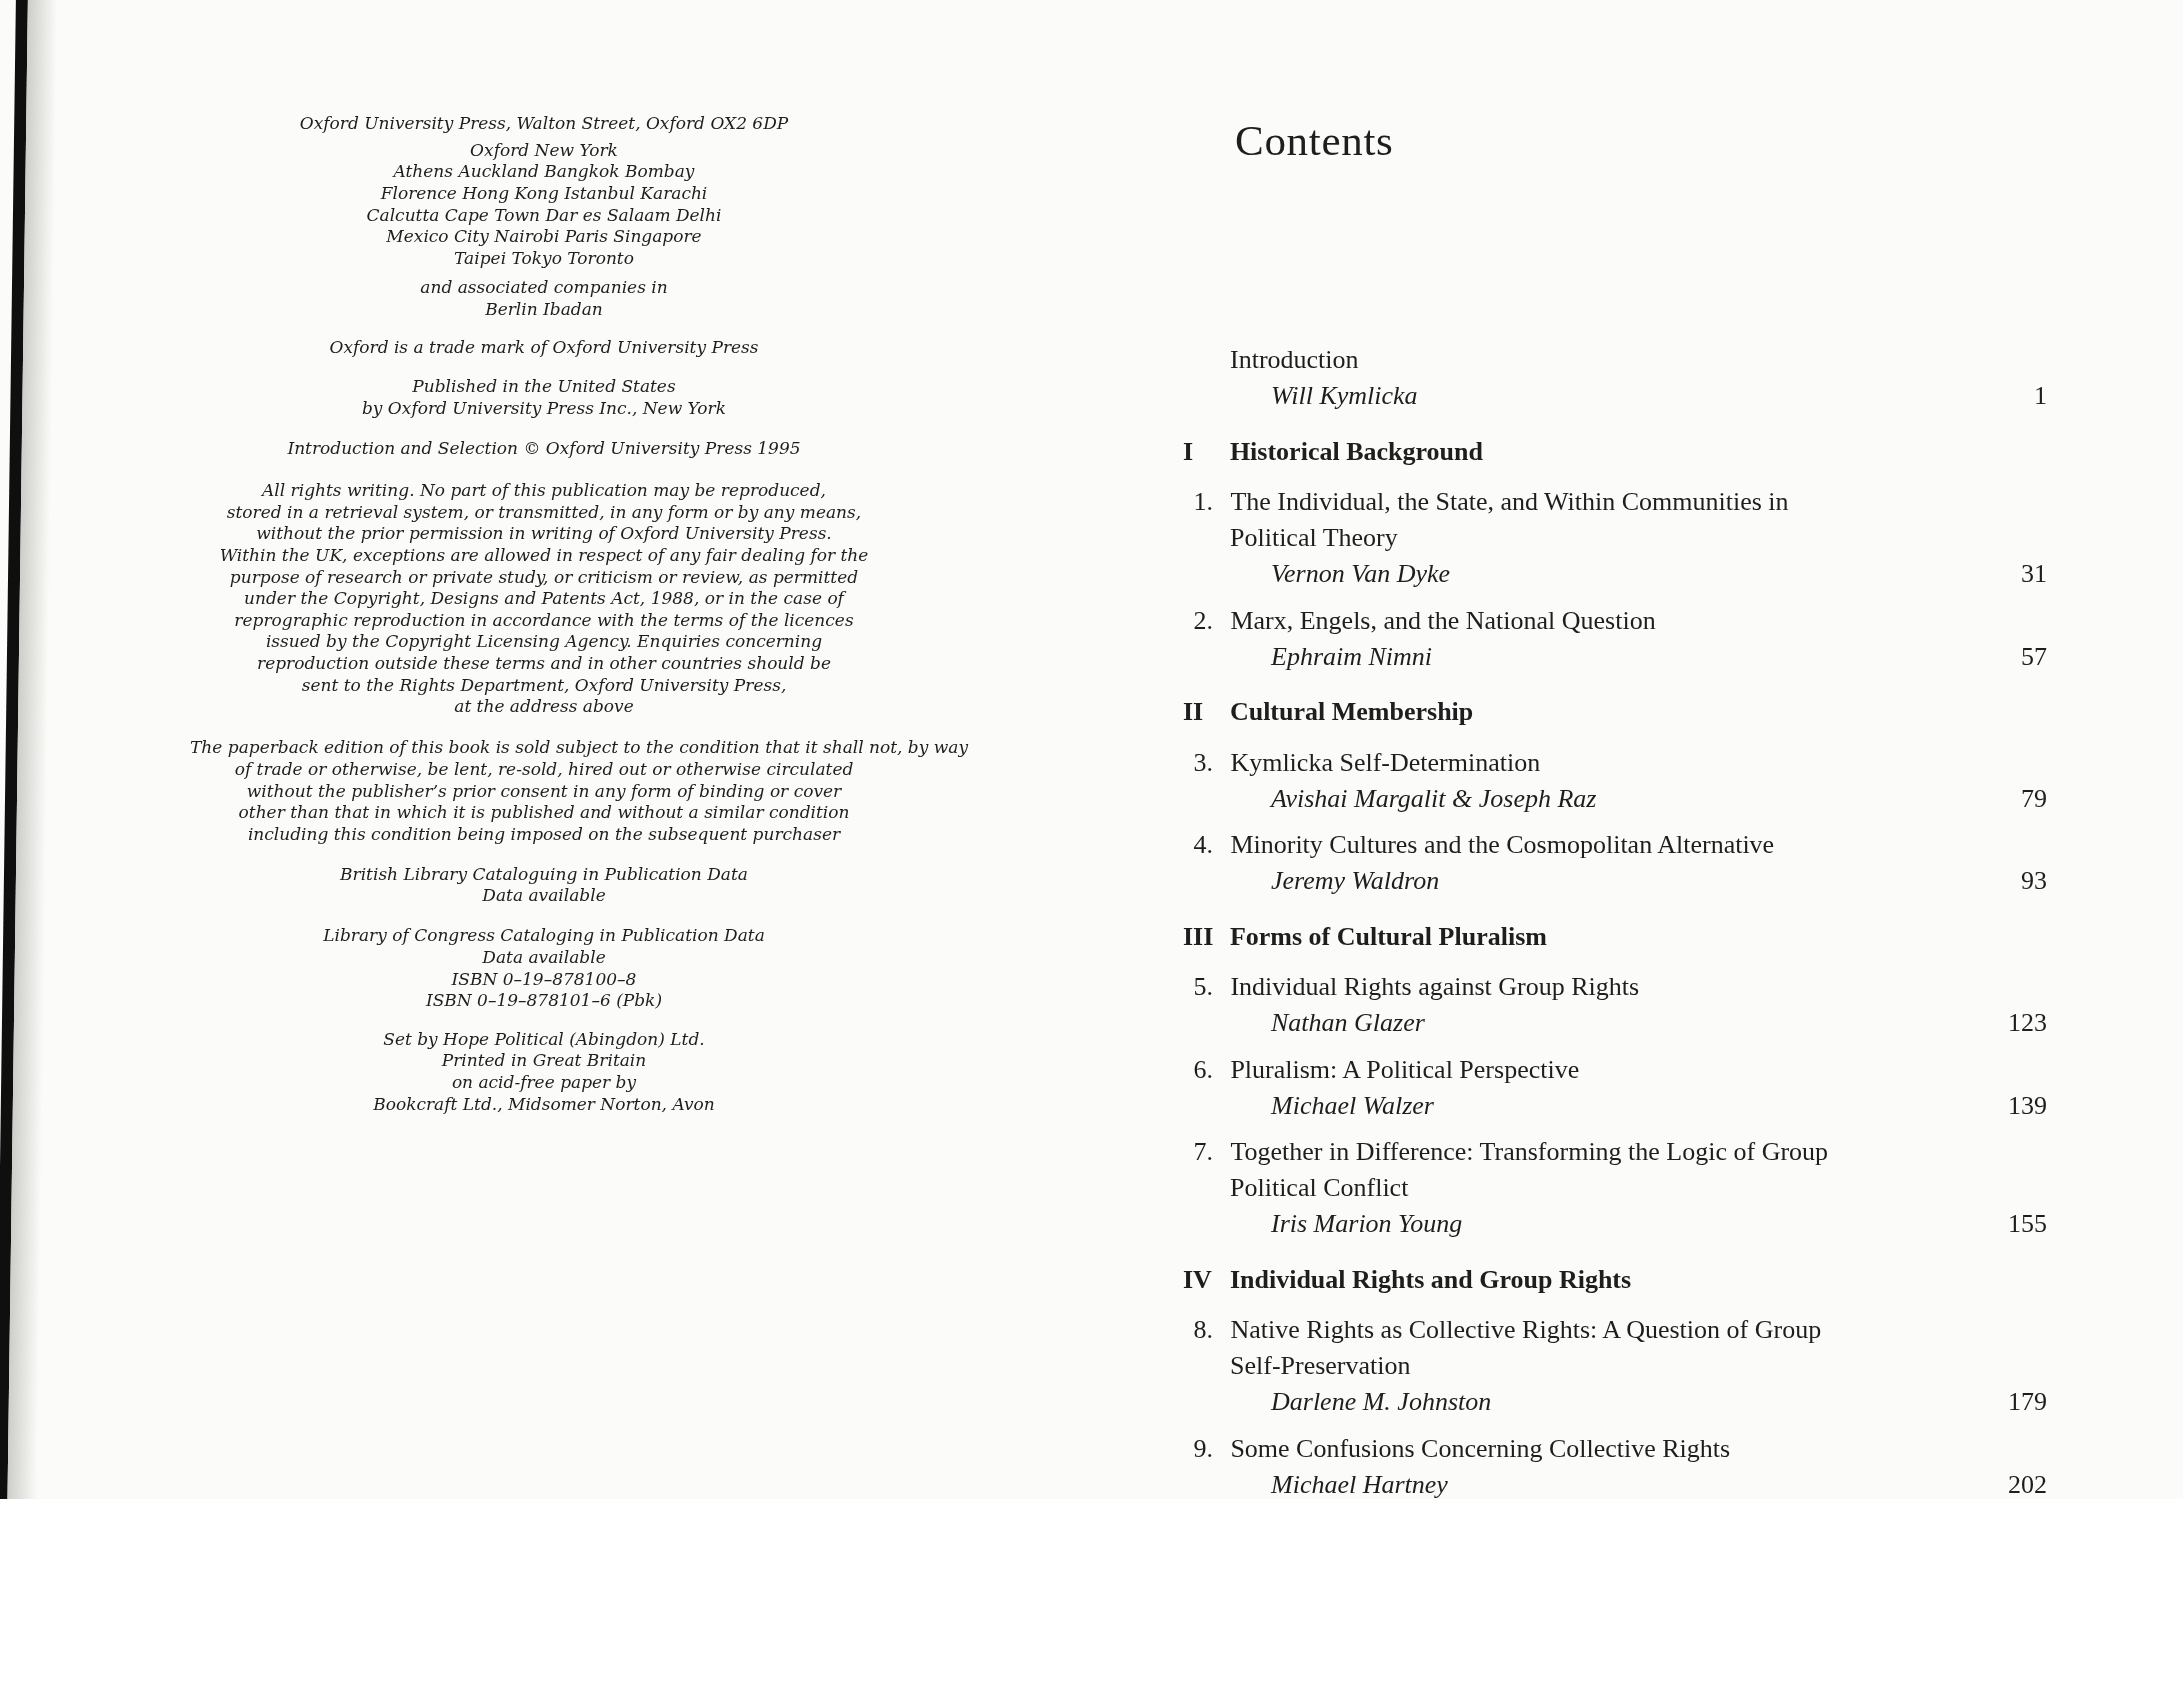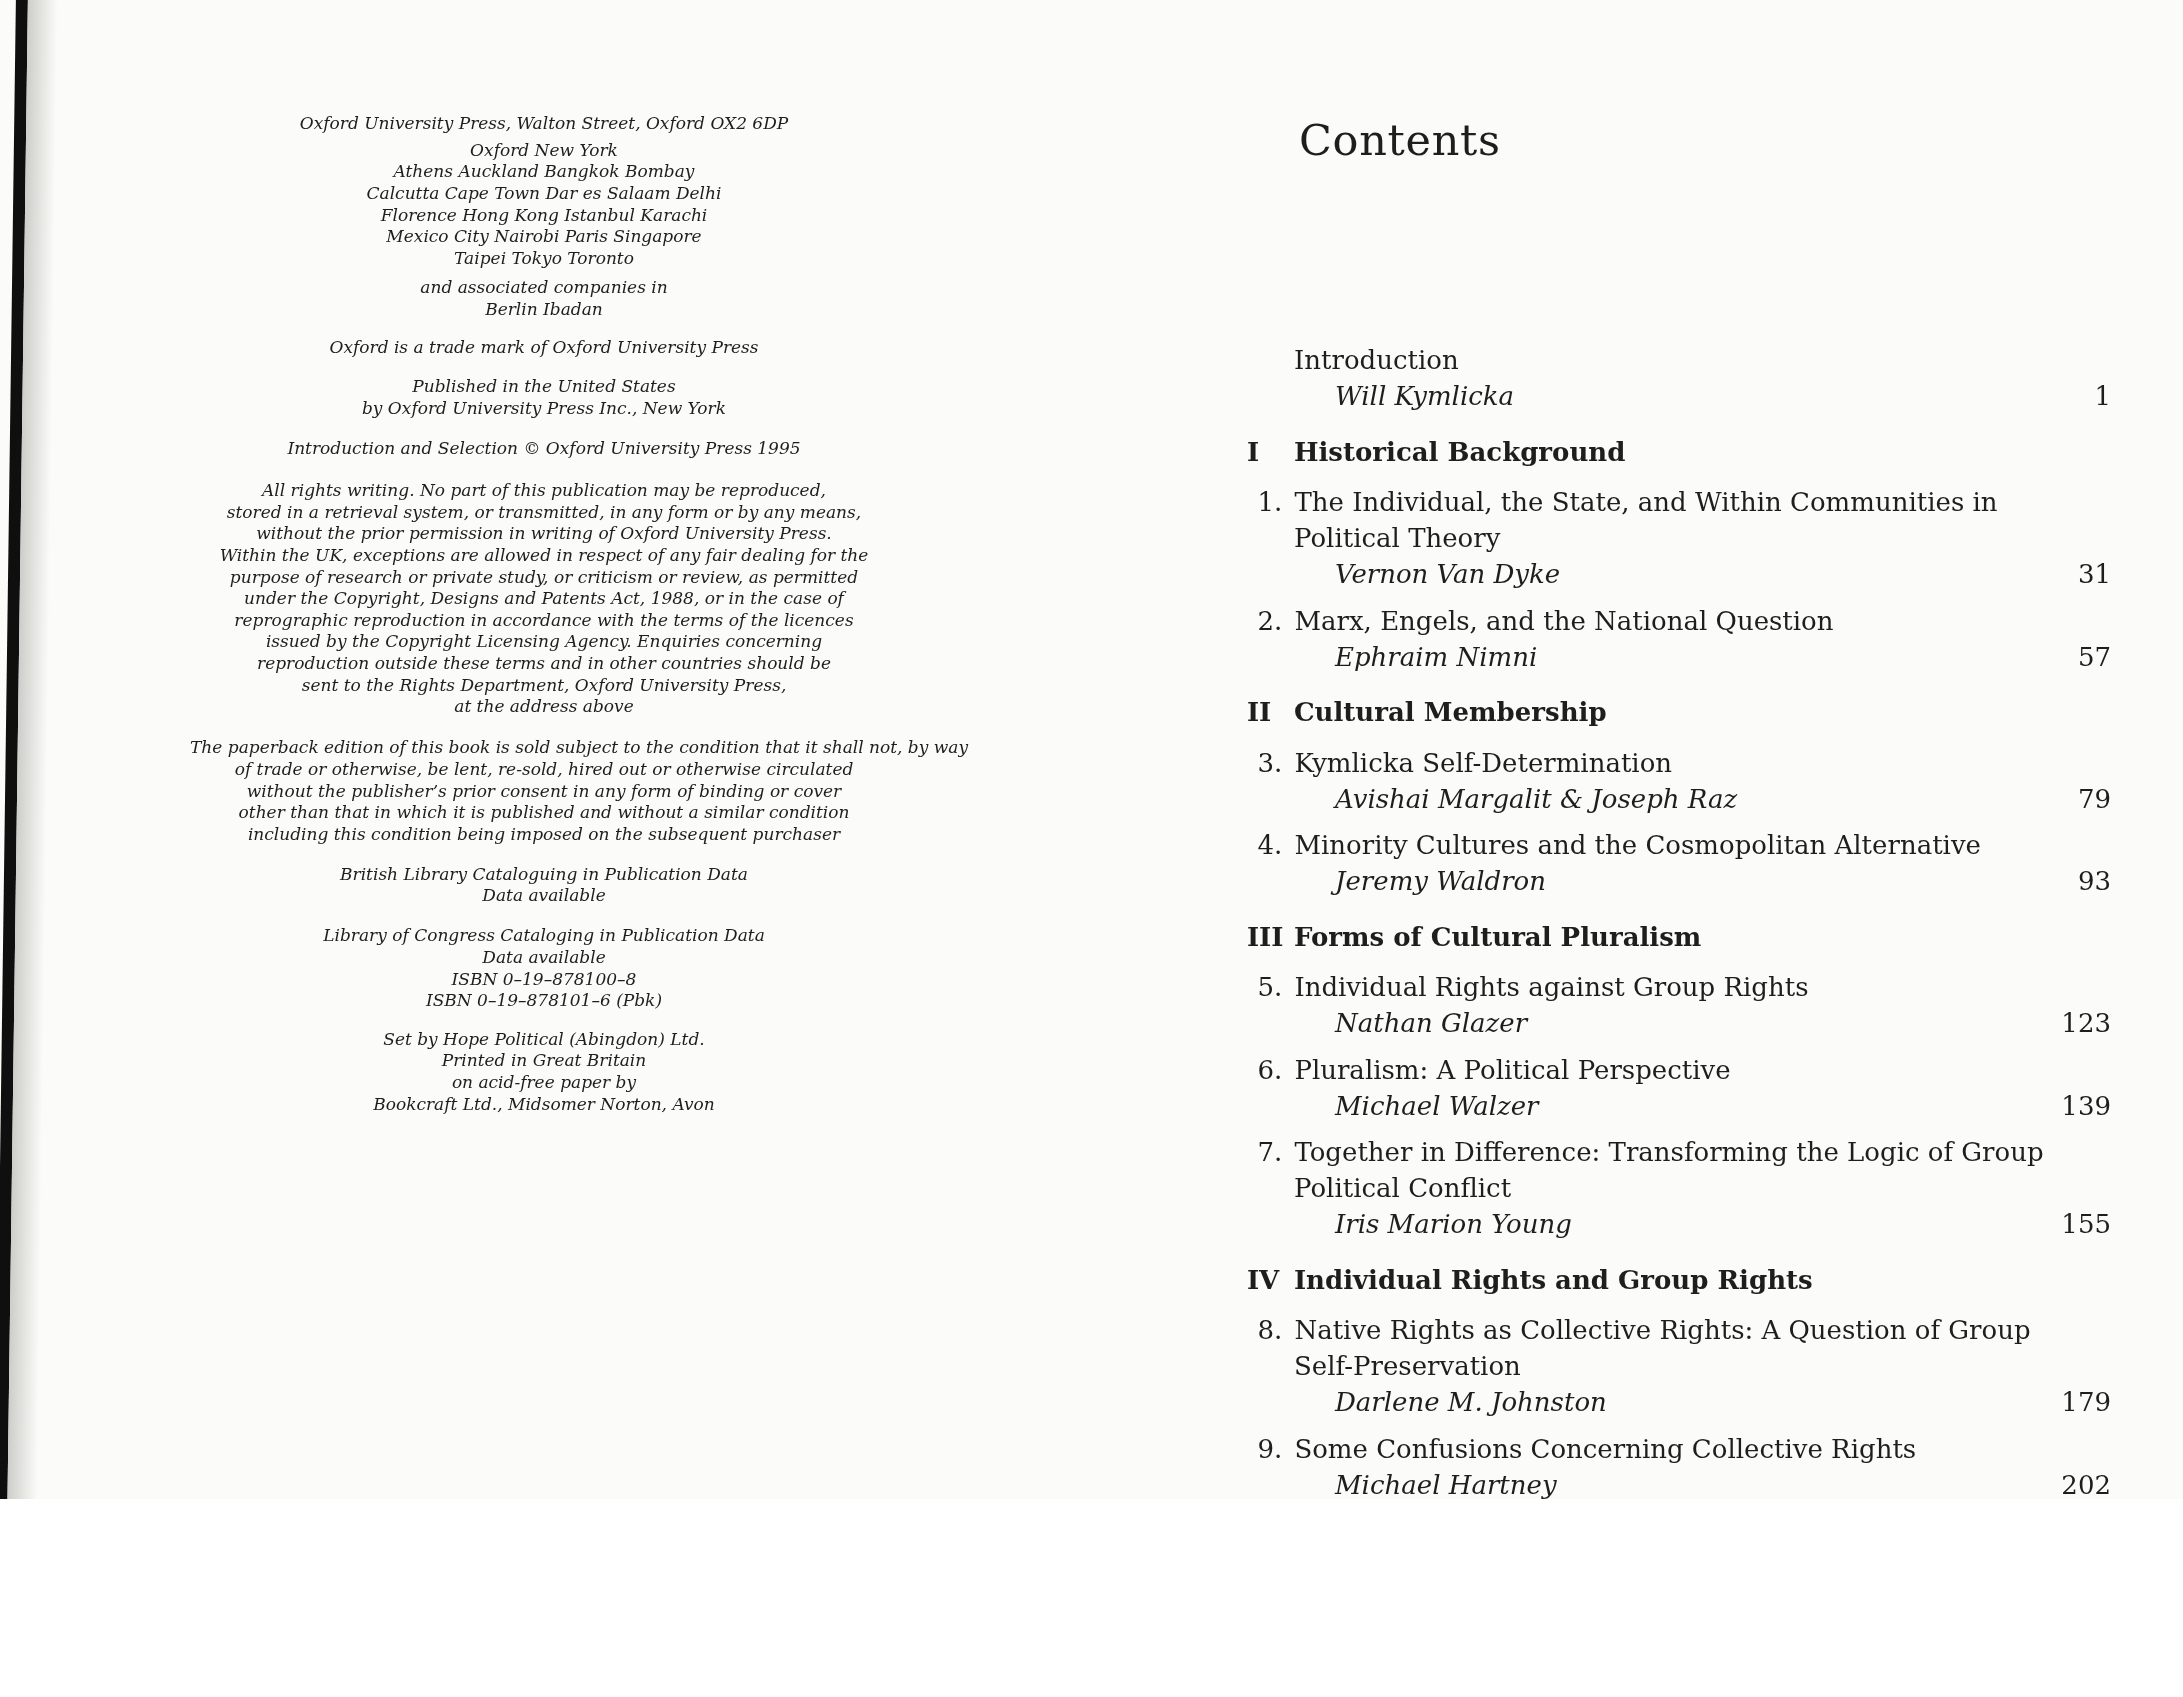--- a/index.html
+++ b/index.html
@@ -13,21 +13,21 @@
   .bottom-line{position:absolute;left:10.5px;top:1666px;width:2243px;height:8.5px;background:#161616;
          transform:rotate(0.60deg);transform-origin:left center;}
   
   .left-page{position:absolute;left:190px;top:113px;width:708px;text-align:center;
              font-style:italic;font-size:17px;line-height:21.6px;}
   .left-page .tline{white-space:nowrap;}
   .grp{margin:0;padding:0;}
   .mb8{margin-bottom:5.2px;}  .mb12{margin-bottom:7.9px;} .mb26{margin-bottom:17px;}
   .mb28{margin-bottom:18.4px;} .mb30{margin-bottom:19.7px;} .mb32{margin-bottom:21px;}
   
-  .right-page{position:absolute;left:1239px;top:115px;width:872px;font-size:26px;line-height:36px;}
+  .right-page{position:absolute;left:1175px;top:115px;width:872px;font-size:26px;line-height:36px;font-family:Liberation Serif, serif;}
   .rp-title{font-size:43px;line-height:51px;font-weight:normal;margin:0 0 0 60px;letter-spacing:0.7px;}
   .toc{margin-top:176px;}
   .front-row{display:flex;}
   .front-label{font-style:italic;flex:1;}
   .pg{width:72px;text-align:right;}
   .intro-blk{margin-top:19.7px;}
   .intro-title{padding-left:55px;}
   .author-row{display:flex;}
   .author{font-style:italic;padding-left:96px;flex:1;}
   .sec-header{display:flex;font-weight:bold;margin:19.7px 0 14.4px 0;}
@@ -51,22 +51,22 @@
 
   <div class="bottom-line"></div>
 
   <div class="left-page">
     <div class="grp mb8">
         <div class="tline">Oxford University Press, Walton Street, Oxford OX2 6DP</div>
       </div>
     <div class="grp mb12">
         <div class="tline">Oxford New York</div>
         <div class="tline">Athens Auckland Bangkok Bombay</div>
+        <div class="tline">Florence Hong Kong Istanbul Karachi</div>
         <div class="tline">Calcutta Cape Town Dar es Salaam Delhi</div>
-        <div class="tline">Florence Hong Kong Istanbul Karachi</div>
         <div class="tline">Mexico City Nairobi Paris Singapore</div>
         <div class="tline">Taipei Tokyo Toronto</div>
       </div>
     <div class="grp mb26">
         <div class="tline">and associated companies in</div>
         <div class="tline">Berlin Ibadan</div>
       </div>
     <div class="grp mb26">
         <div class="tline">Oxford is a trade mark of Oxford University Press</div>
       </div>

